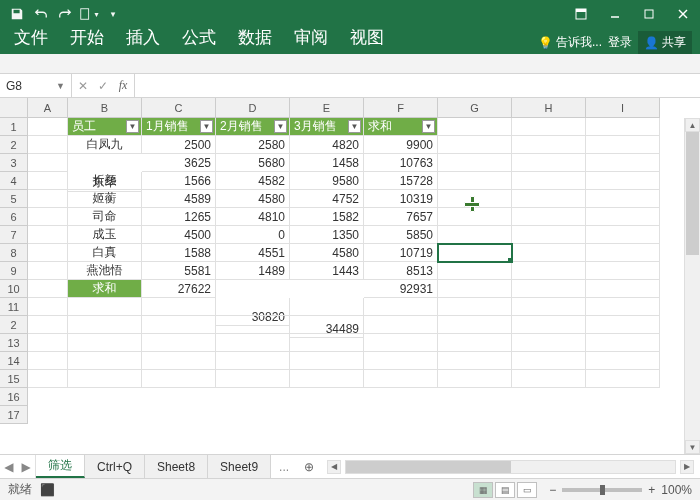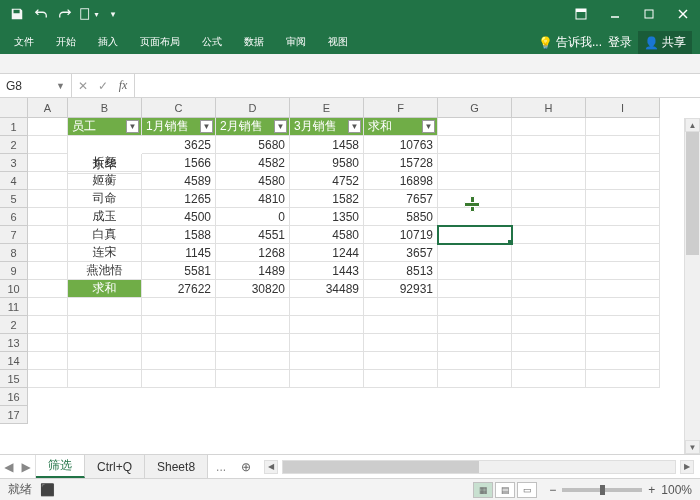--- a/index.html
+++ b/index.html
@@ -6,21 +6,21 @@
 body{width:700px;height:500px;background:#fff;overflow:hidden;display:flex;flex-direction:column}
 .titlebar{background:#217346;height:28px;display:flex;align-items:center;color:#fff;position:relative}
 .qat{display:flex;align-items:center;gap:2px;padding-left:6px}
 .qat-btn{width:22px;height:22px;display:flex;align-items:center;justify-content:center;color:#fff;opacity:.95}
 .qat-btn svg{width:14px;height:14px}
 .title{position:absolute;left:50%;transform:translateX(-50%);font-size:12px;color:#fff}
 .winctl{margin-left:auto;display:flex;align-items:center}
 .winctl-btn{width:34px;height:28px;display:flex;align-items:center;justify-content:center;color:#fff}
 .winctl-btn svg{width:12px;height:12px}
 .ribbon-tabs{background:#217346;height:26px;display:flex;align-items:flex-end;color:#fff;padding:0 4px;gap:2px}
-.rtab{padding:5px 10px;font-size:10px;cursor:pointer}
+.rtab{padding:5px 10px;font-size:17px;cursor:pointer}
 .rtab.file{background:#217346}
 .rtab-spacer{flex:1}
 .rtab-right{display:flex;align-items:center;gap:6px;padding-right:4px}
 .share-btn{background:#1a5c38;padding:3px 6px;display:flex;align-items:center;gap:3px}
 .ribbon-body{background:#f3f3f3;height:20px;border-bottom:1px solid #d4d4d4}
 .formula-bar{height:24px;border-bottom:1px solid #d4d4d4;display:flex;align-items:center;background:#fff}
 .name-box{width:72px;height:100%;border-right:1px solid #d4d4d4;display:flex;align-items:center;padding:0 6px;font-size:12px;color:#333;justify-content:space-between}
 .name-box .dd{color:#777;font-size:9px}
 .fb-btns{display:flex;align-items:center;height:100%;border-right:1px solid #d4d4d4;padding:0 4px;gap:6px;color:#999}
 .fb-btns span{width:14px;text-align:center}
@@ -119,21 +119,20 @@
           <line x1="10" y1="2" x2="2" y2="10" stroke="currentColor" stroke-width="1.5"></line>
         </svg>
       </div>
   </div>
 </div>
 
 <div class="ribbon-tabs" id="ribbon-tabs">
   <div class="rtab file">文件</div>
     <div class="rtab">开始</div>
     <div class="rtab">插入</div>
-    <div class="rtab">页面布局</div>
     <div class="rtab">公式</div>
     <div class="rtab">数据</div>
     <div class="rtab">审阅</div>
     <div class="rtab">视图</div>
     <div class="rtab-spacer"></div>
   <div class="rtab-right">
     <span style="display:flex;align-items:center;gap:3px">
         <span>💡</span>
         <span>告诉我...</span>
       </span>
@@ -214,20 +213,31 @@
         <div class="cell th" style="width: 74px;">
           <span>求和</span>
           <span class="filter">▼</span>
         </div>
         <div class="cell" style="width: 74px;"></div>
         <div class="cell" style="width: 74px;"></div>
         <div class="cell" style="width: 74px;"></div>
       </div>
       <div class="row">
         <div class="cell" style="width: 40px;"></div>
+        <div class="cell tc" style="width: 74px;">白凤九</div>
+        <div class="cell num" style="width: 74px;">2500</div>
+        <div class="cell num" style="width: 74px;">2580</div>
+        <div class="cell num" style="width: 74px;">4820</div>
+        <div class="cell num" style="width: 74px;">9900</div>
+        <div class="cell" style="width: 74px;"></div>
+        <div class="cell" style="width: 74px;"></div>
+        <div class="cell" style="width: 74px;"></div>
+      </div>
+      <div class="row">
+        <div class="cell" style="width: 40px;"></div>
         <div class="cell tc" style="width: 74px; margin-top: 20px;">东华</div>
         <div class="cell num" style="width: 74px;">3625</div>
         <div class="cell num" style="width: 74px;">5680</div>
         <div class="cell num" style="width: 74px;">1458</div>
         <div class="cell num" style="width: 74px;">10763</div>
         <div class="cell" style="width: 74px;"></div>
         <div class="cell" style="width: 74px;"></div>
         <div class="cell" style="width: 74px;"></div>
       </div>
       <div class="row">
@@ -240,21 +250,21 @@
         <div class="cell" style="width: 74px;"></div>
         <div class="cell" style="width: 74px;"></div>
         <div class="cell" style="width: 74px;"></div>
       </div>
       <div class="row">
         <div class="cell" style="width: 40px;"></div>
         <div class="cell tc" style="width: 74px;">姬蘅</div>
         <div class="cell num" style="width: 74px;">4589</div>
         <div class="cell num" style="width: 74px;">4580</div>
         <div class="cell num" style="width: 74px;">4752</div>
-        <div class="cell num" style="width: 74px;">16898</div>
+        <div class="cell num" style="width: 74px;">10319</div>
         <div class="cell" style="width: 74px;"></div>
         <div class="cell" style="width: 74px;"></div>
         <div class="cell" style="width: 74px;"></div>
       </div>
       <div class="row">
         <div class="cell" style="width: 40px;"></div>
         <div class="cell tc" style="width: 74px;">司命</div>
         <div class="cell num" style="width: 74px;">1265</div>
         <div class="cell num" style="width: 74px;">4810</div>
         <div class="cell num" style="width: 74px;">1582</div>
@@ -280,46 +290,35 @@
         <div class="cell num" style="width: 74px; text-align: right;">1588</div>
         <div class="cell num" style="width: 74px;">4551</div>
         <div class="cell num" style="width: 74px;">4580</div>
         <div class="cell num" style="width: 74px;">10719</div>
         <div class="cell selected" style="width: 74px;"></div>
         <div class="cell" style="width: 74px;"></div>
         <div class="cell" style="width: 74px;"></div>
       </div>
       <div class="row">
         <div class="cell" style="width: 40px;"></div>
-        <div class="cell tc" style="width: 74px;">连宋</div>
-        <div class="cell num" style="width: 74px;">1145</div>
-        <div class="cell num" style="width: 74px;">1268</div>
-        <div class="cell num" style="width: 74px;">1244</div>
-        <div class="cell num" style="width: 74px;">3657</div>
-        <div class="cell" style="width: 74px;"></div>
-        <div class="cell" style="width: 74px;"></div>
-        <div class="cell" style="width: 74px;"></div>
-      </div>
-      <div class="row">
-        <div class="cell" style="width: 40px;"></div>
         <div class="cell tc" style="width: 74px;">燕池悟</div>
         <div class="cell num" style="width: 74px;">5581</div>
         <div class="cell num" style="width: 74px;">1489</div>
         <div class="cell num" style="width: 74px;">1443</div>
         <div class="cell num" style="width: 74px;">8513</div>
         <div class="cell" style="width: 74px;"></div>
         <div class="cell" style="width: 74px;"></div>
         <div class="cell" style="width: 74px;"></div>
       </div>
       <div class="row">
         <div class="cell" style="width: 40px;"></div>
         <div class="cell sumrow" style="width: 74px;">求和</div>
         <div class="cell num" style="width: 74px;">27622</div>
-        <div class="cell num" style="width: 74px;">30820</div>
-        <div class="cell num" style="width: 74px;">34489</div>
+        <div class="cell num" style="width: 74px; margin-top: 28px;">30820</div>
+        <div class="cell num" style="width: 74px; margin-top: 40px;">34489</div>
         <div class="cell num" style="width: 74px;">92931</div>
         <div class="cell" style="width: 74px;"></div>
         <div class="cell" style="width: 74px;"></div>
         <div class="cell" style="width: 74px;"></div>
       </div>
       <div class="row">
         <div class="cell" style="width: 40px;"></div>
         <div class="cell" style="width: 74px;"></div>
         <div class="cell" style="width: 74px;"></div>
         <div class="cell" style="width: 74px;"></div>
@@ -386,20 +385,21 @@
 
 <div class="sheet-tabs">
   <div class="st-nav">
       <span>◀</span>
       <span>▶</span>
     </div>
   <div id="sheet-tabs" style="display:flex;height:100%">
       <div class="stab active">筛选</div>
       <div class="stab">Ctrl+Q</div>
       <div class="stab">Sheet8</div>
+      <div class="stab">Sheet9</div>
     </div>
   <span class="stab-more">...</span>
   <div class="stab-add">⊕</div>
   <div class="hscroll">
     <div class="hscroll-btn">◀</div>
     <div class="hscroll-track">
         <div class="hscroll-thumb"></div>
       </div>
     <div class="hscroll-btn">▶</div>
   </div>

